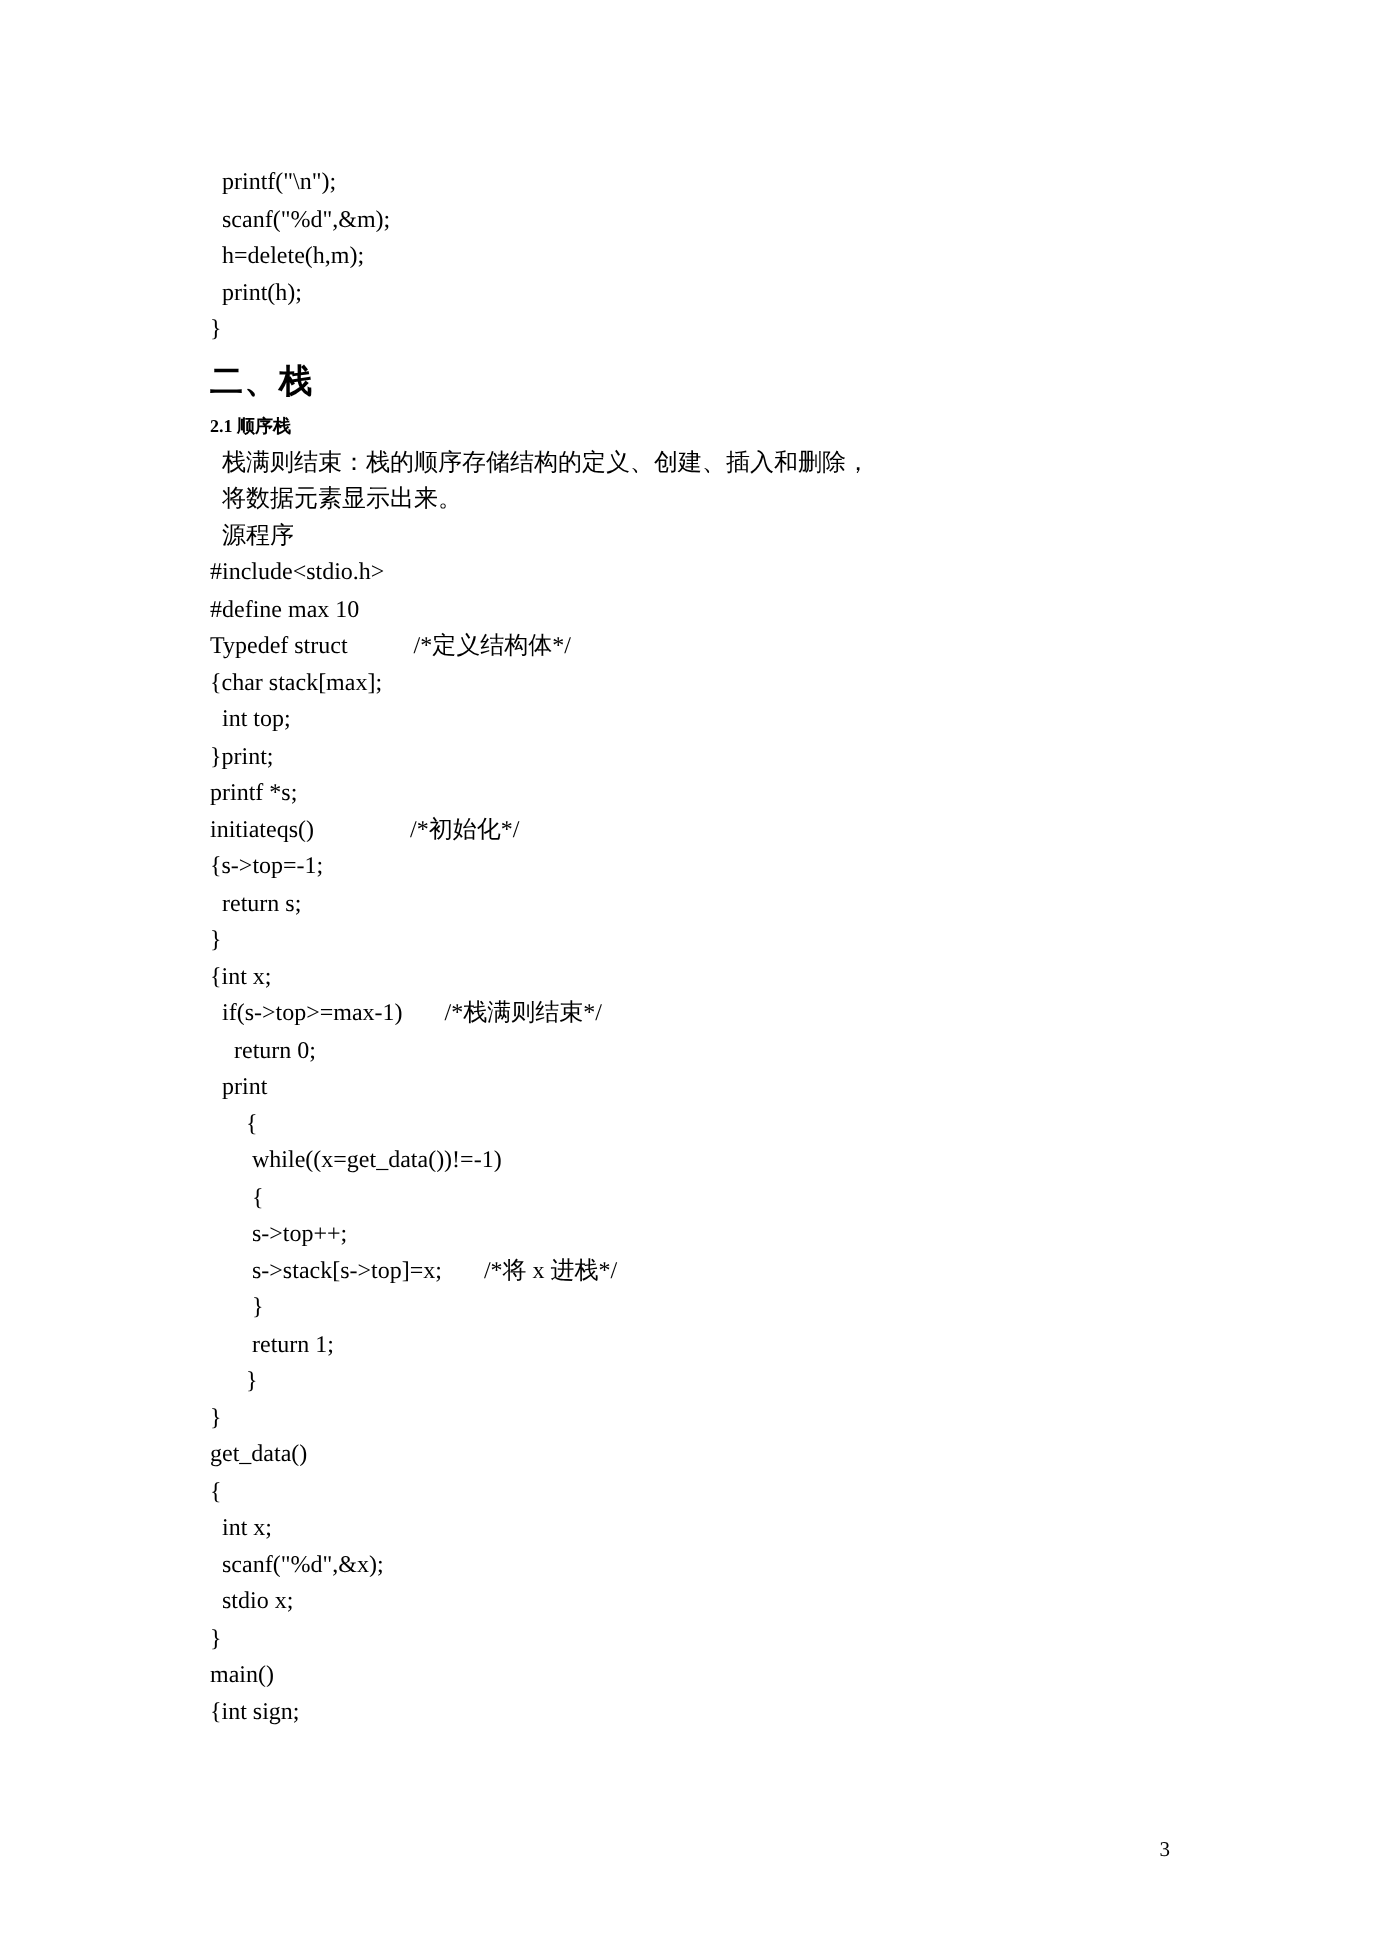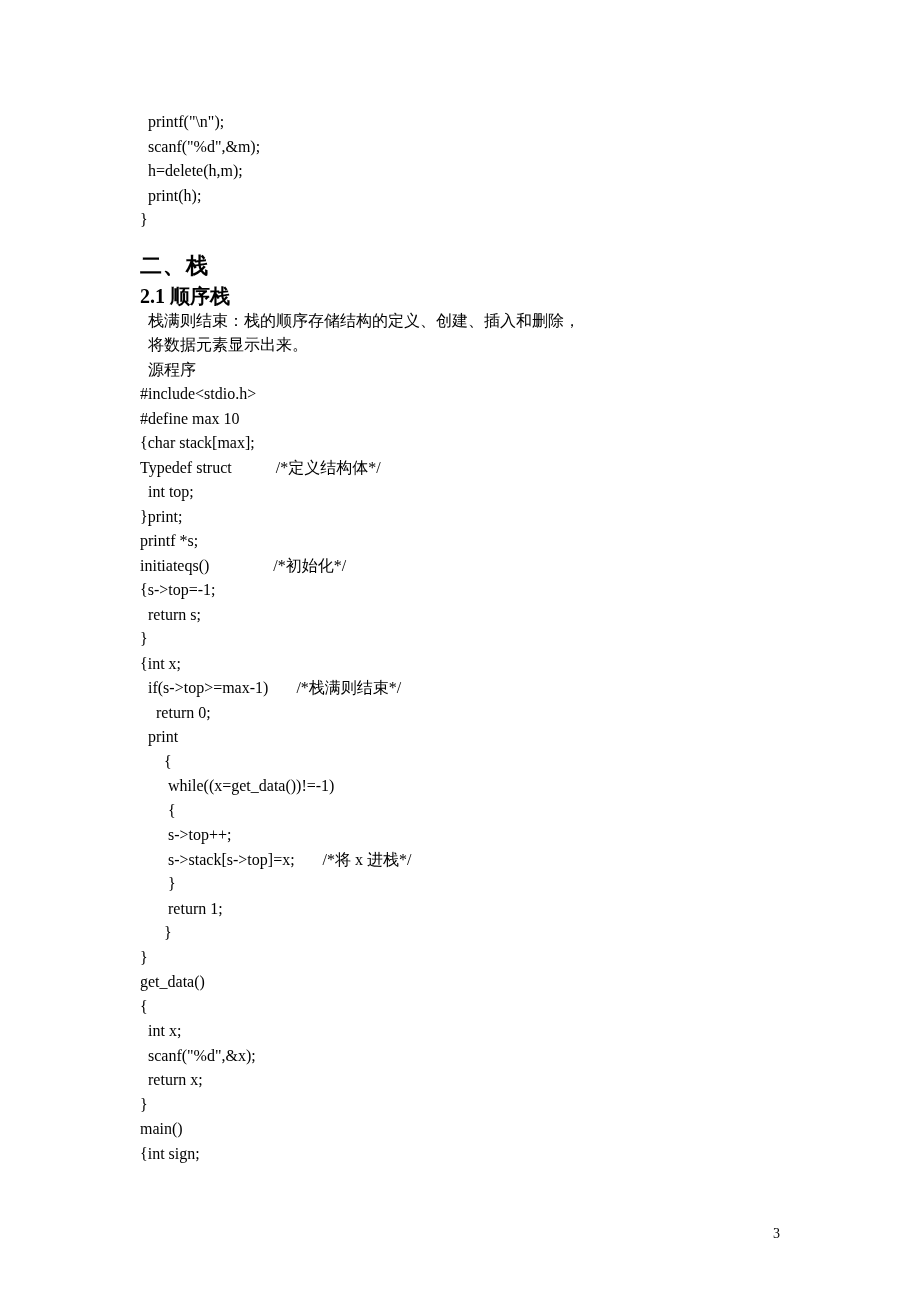--- a/index.html
+++ b/index.html
@@ -19,25 +19,25 @@
   .code-line {
     font-size: 16px;
     line-height: 24.5px;
     white-space: pre;
     font-family: "Times New Roman", "SimSun", serif;
   }
   .h1 {
     font-size: 22px;
     line-height: 34px;
     font-weight: bold;
-    margin-top: 16px;
+    margin-top: 4px;
     letter-spacing: 1px;
   }
   .h2 {
-    font-size: 20px;
+    font-size: 12px;
     line-height: 26px;
     font-weight: bold;
   }
   .page-number {
     position: absolute;
     right: 140px;
     bottom: 60px;
     font-size: 14px;
     font-family: "Times New Roman", serif;
   }
@@ -55,22 +55,22 @@
 
   <div class="h1">二、栈</div>
   <div class="h2">2.1 顺序栈</div>
 
   <div class="code-line">  栈满则结束：栈的顺序存储结构的定义、创建、插入和删除，</div>
   <div class="code-line">  将数据元素显示出来。</div>
   <div class="code-line">  源程序</div>
 
   <div class="code-line">#include&lt;stdio.h&gt;</div>
   <div class="code-line">#define max 10</div>
+  <div class="code-line">Typedef struct           /*定义结构体*/</div>
   <div class="code-line">{char stack[max];</div>
-  <div class="code-line">Typedef struct           /*定义结构体*/</div>
   <div class="code-line">  int top;</div>
   <div class="code-line">}print;</div>
   <div class="code-line">printf *s;</div>
   <div class="code-line">initiateqs()                /*初始化*/</div>
   <div class="code-line">{s-&gt;top=-1;</div>
   <div class="code-line">  return s;</div>
   <div class="code-line">}</div>
   <div class="code-line">{int x;</div>
   <div class="code-line">  if(s-&gt;top&gt;=max-1)       /*栈满则结束*/</div>
   <div class="code-line">    return 0;</div>
@@ -81,20 +81,20 @@
   <div class="code-line">       s-&gt;top++;</div>
   <div class="code-line">       s-&gt;stack[s-&gt;top]=x;       /*将 x 进栈*/</div>
   <div class="code-line">       }</div>
   <div class="code-line">       return 1;</div>
   <div class="code-line">      }</div>
   <div class="code-line">}</div>
   <div class="code-line">get_data()</div>
   <div class="code-line">{</div>
   <div class="code-line">  int x;</div>
   <div class="code-line">  scanf("%d",&amp;x);</div>
-  <div class="code-line">  return x;</div>
+  <div class="code-line">  stdio x;</div>
   <div class="code-line">}</div>
   <div class="code-line">main()</div>
   <div class="code-line">{int sign;</div>
 
 </div>
 
 <div class="page-number">3</div>
 
 </body></html>

